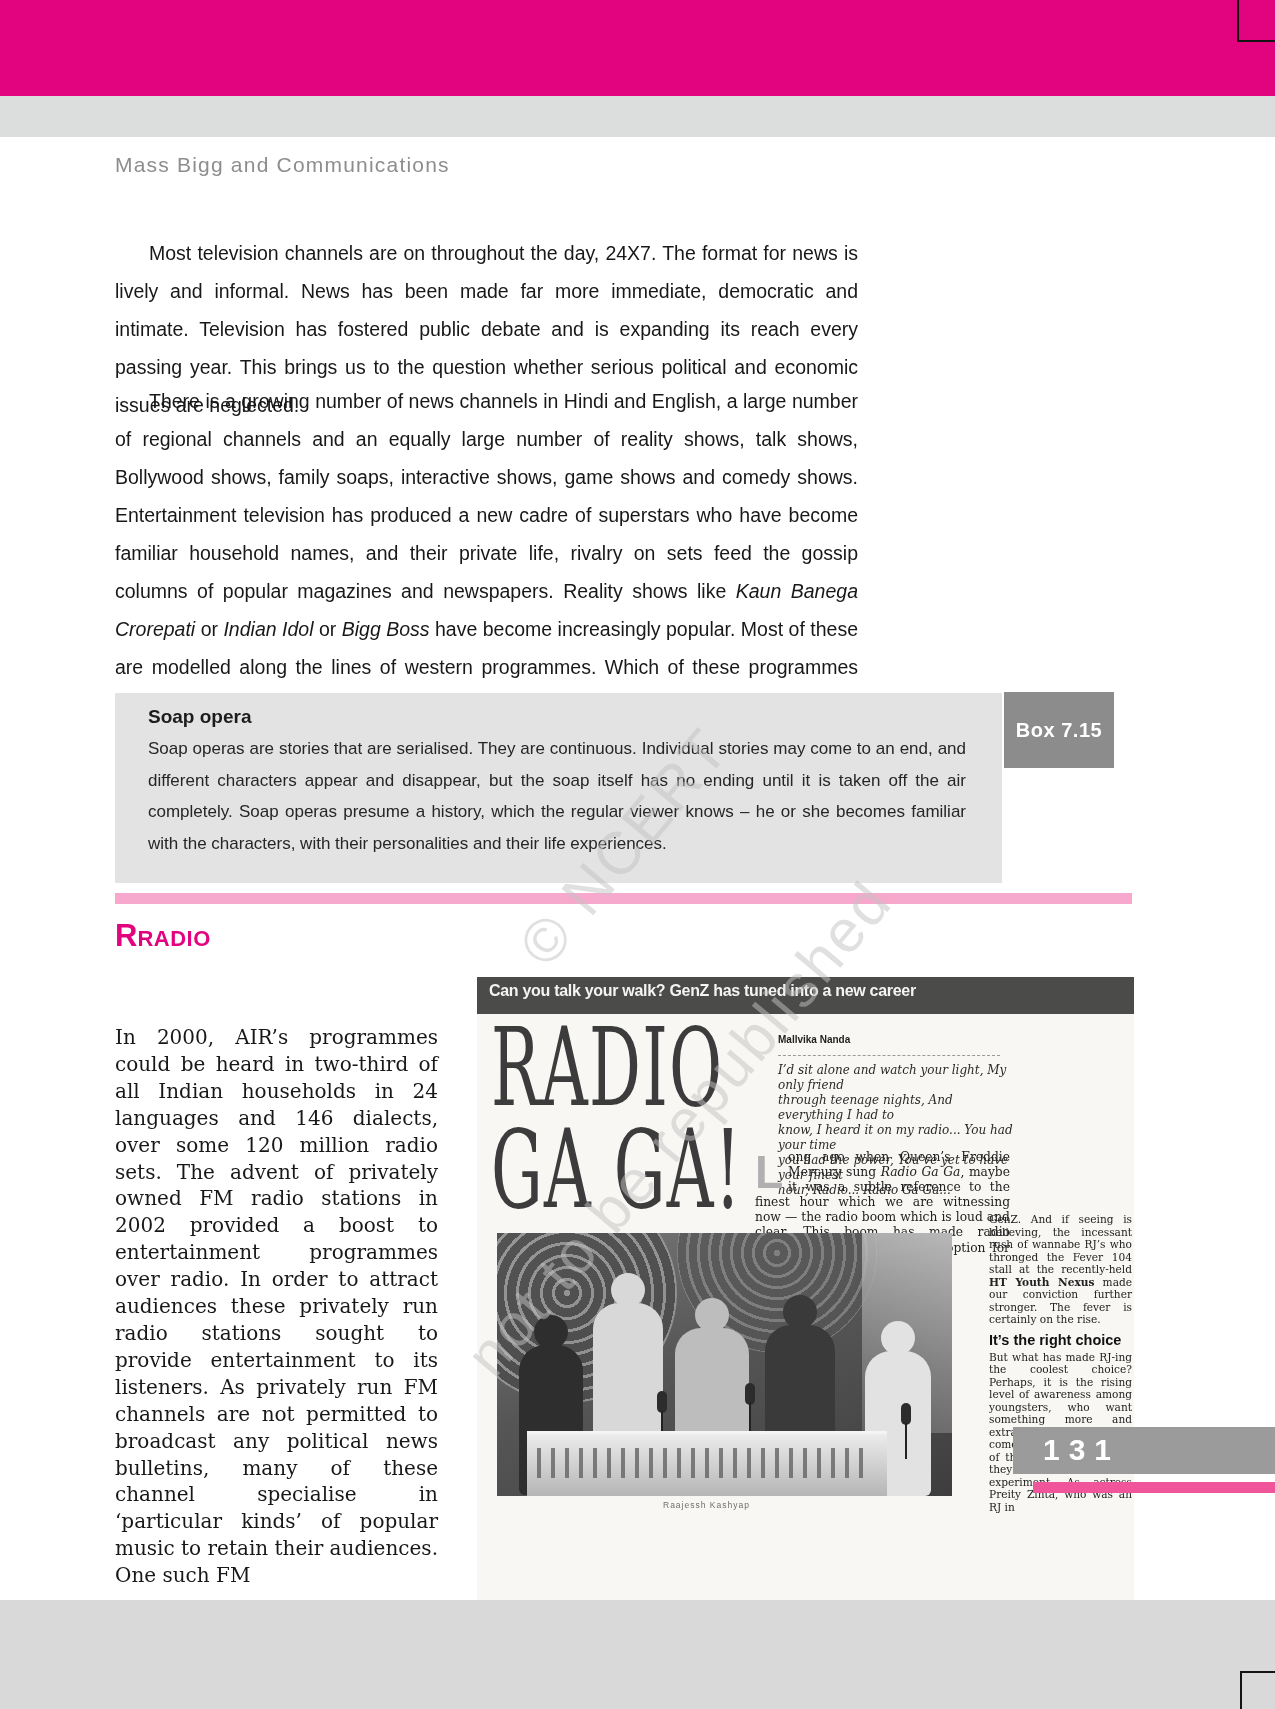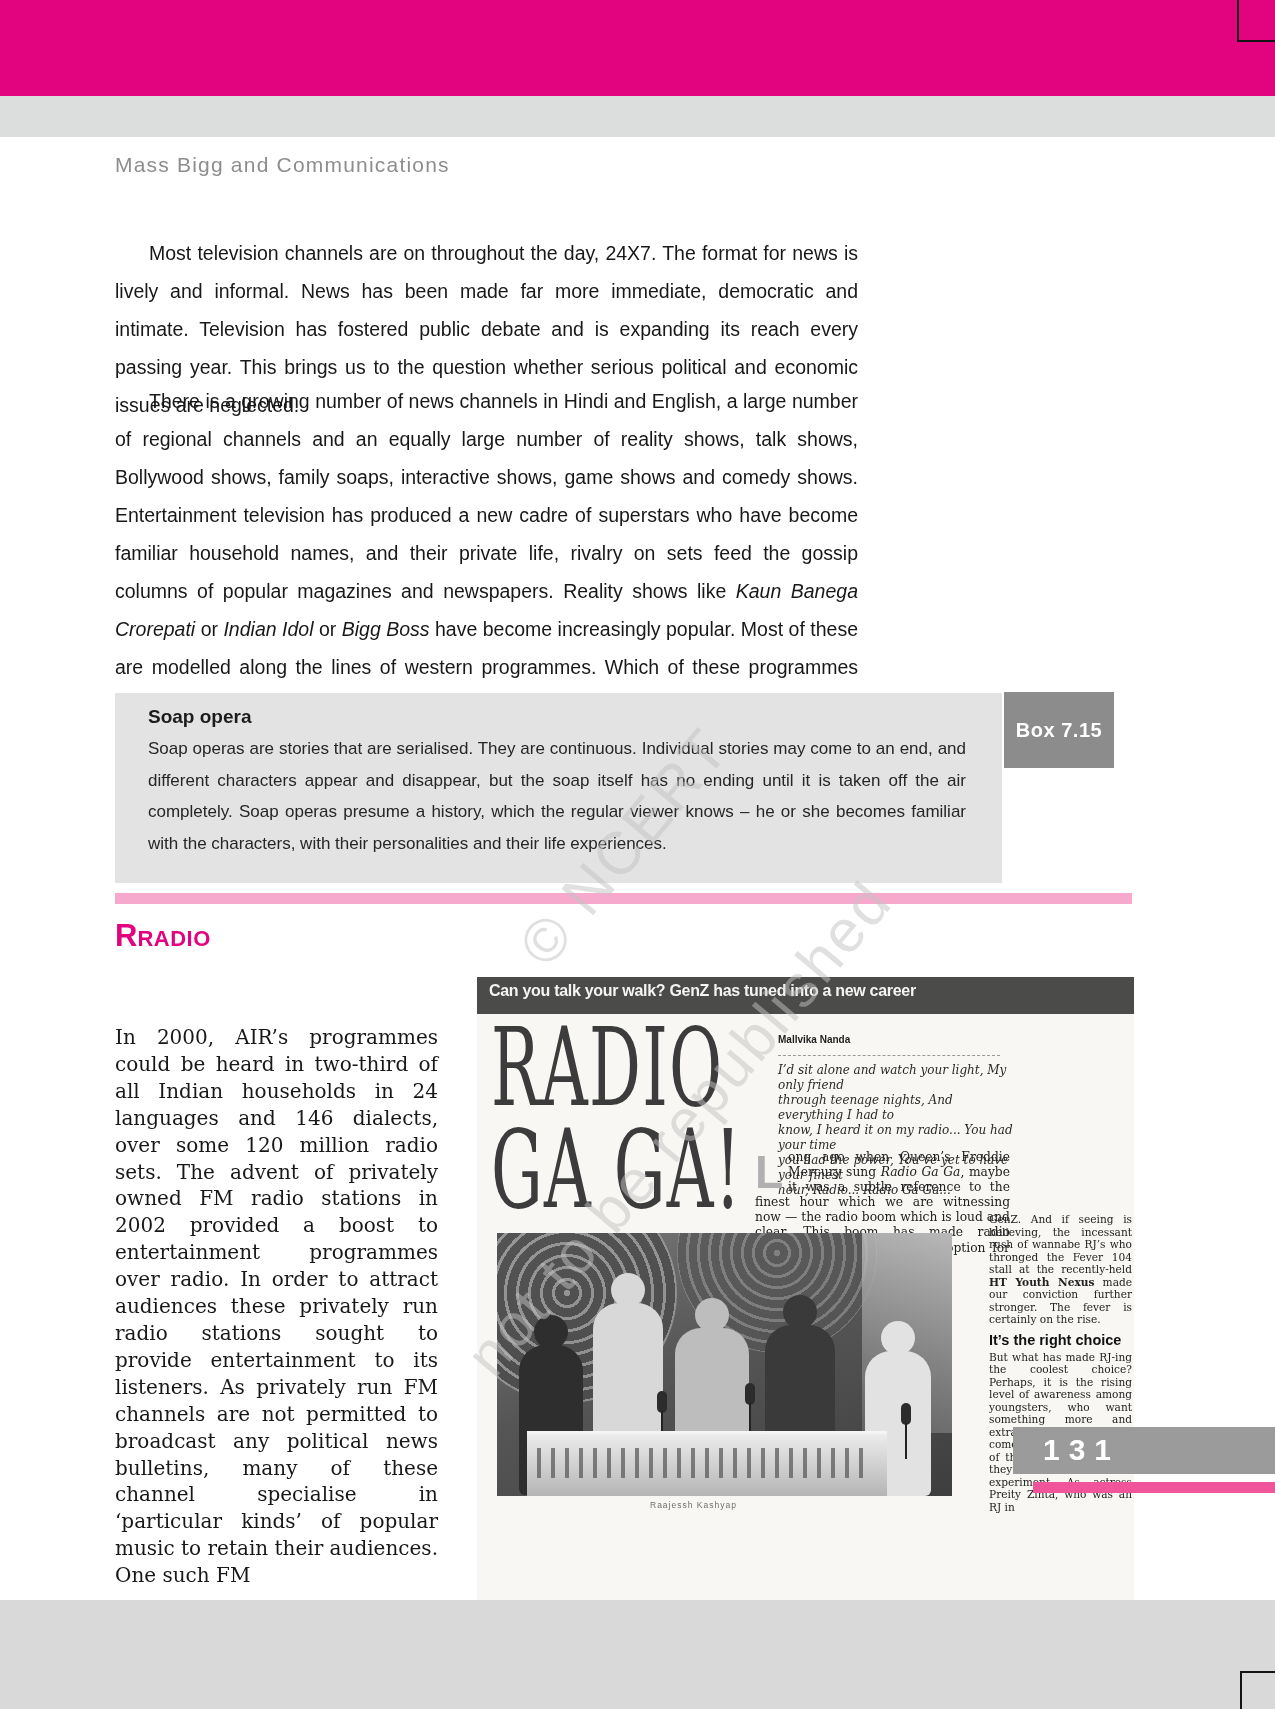--- a/index.html
+++ b/index.html
@@ -70,21 +70,21 @@
   .console{position:absolute;left:30px;bottom:0;width:360px;height:62px;
         background:linear-gradient(#ececec,#b5b5b5);
         border-top:3px solid #f5f5f5;}
   .console-knobs{position:absolute;left:10px;top:14px;width:330px;height:30px;
         background:repeating-linear-gradient(90deg,#5c5c5c 0 4px,transparent 4px 14px);opacity:.75;}
   .person{position:absolute;border-radius:26px 26px 6px 6px;}
   .person::before{content:"";position:absolute;left:50%;top:-30px;transform:translateX(-50%);
         width:34px;height:34px;border-radius:50%;background:inherit;}
   .mic{position:absolute;width:10px;height:22px;border-radius:5px;background:#2c2c2c;}
   .mic::after{content:"";position:absolute;left:4px;top:20px;width:2px;height:36px;background:#222;}
-  .photo-credit{position:absolute;left:173px;top:523px;font-size:8.5px;color:#6f6f6f;
+  .photo-credit{position:absolute;left:186px;top:523px;font-size:8.5px;color:#6f6f6f;
         letter-spacing:1px;}
 
   
   .page-badge{position:absolute;left:1013px;top:1427px;width:262px;height:47px;background:#9b9b9b;
         color:#ffffff;font-size:30px;font-weight:bold;letter-spacing:9px;box-sizing:border-box;
         padding:6px 0 0 30px;z-index:12;}
   .pink-strip-bottom{position:absolute;left:1033px;top:1482px;width:242px;height:11px;
         background:#f0559c;z-index:12;}
   .footer-strip{position:absolute;left:0;top:1600px;width:1275px;height:109px;background:#d9d9d9;}
   .footer-text{position:absolute;left:0;top:1646px;width:1275px;text-align:center;font-size:17px;

